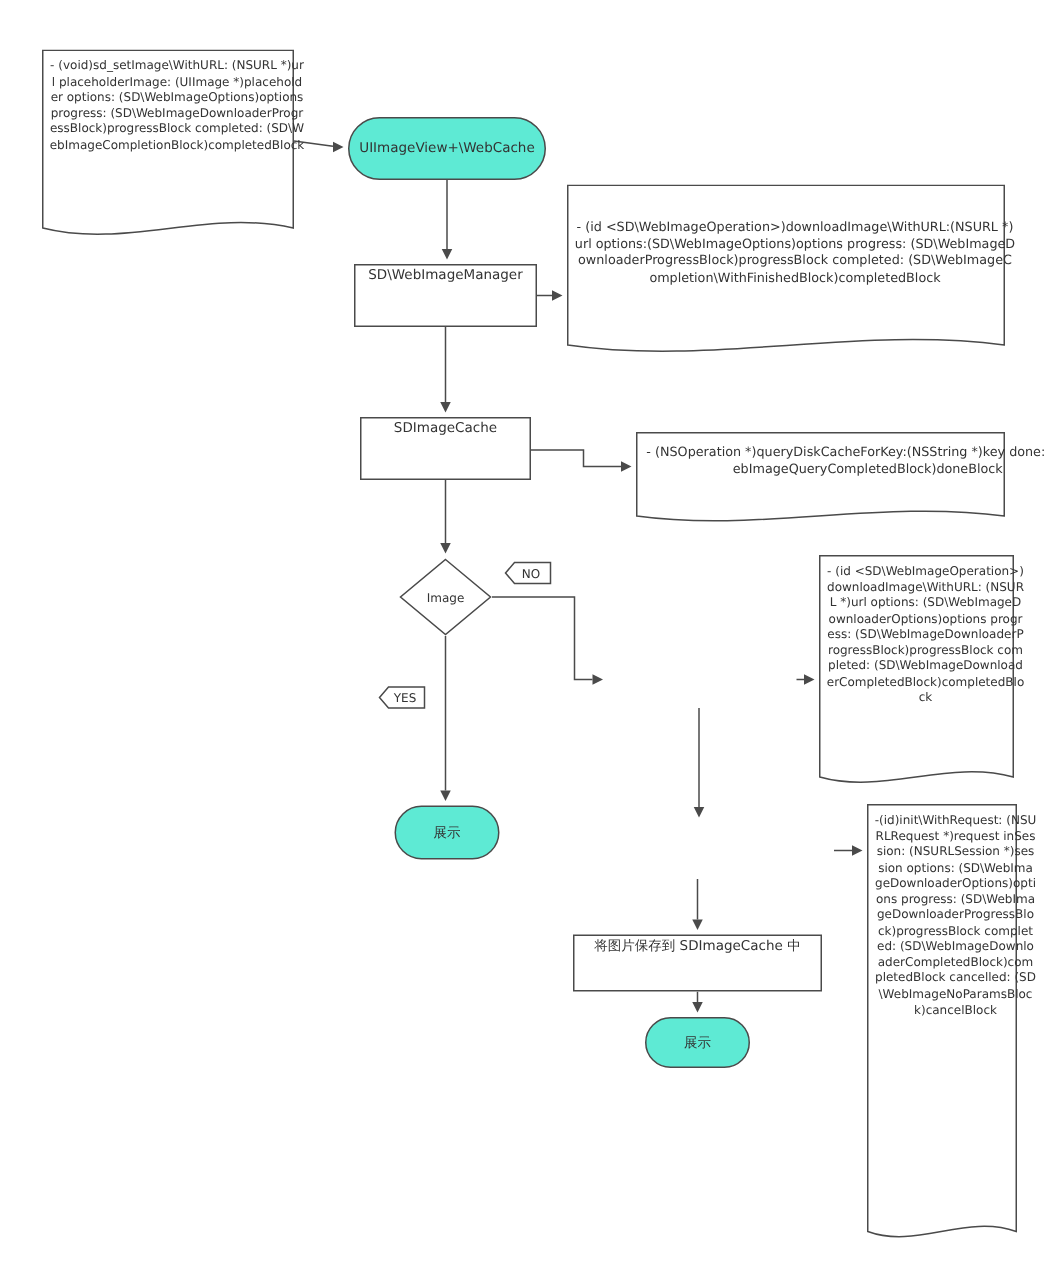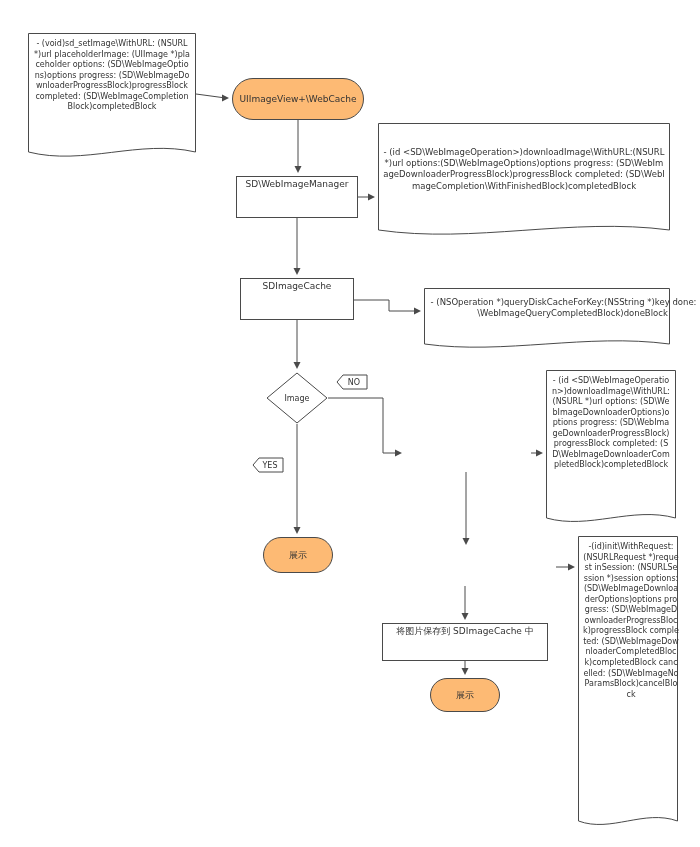--- a/index.html
+++ b/index.html
@@ -2,23 +2,23 @@
 <html><head>
 <meta charset="utf-8">
 <style>
   html,body{margin:0;padding:0;background:#ffffff;}
   body{font-family:"DejaVu Sans","Liberation Sans",sans-serif;color:#333333;}
   .canvas{position:relative;width:700px;height:847px;background:#ffffff;overflow:hidden;}
   .layer{position:absolute;left:0;top:0;width:700px;height:847px;}
   .node{position:absolute;box-sizing:border-box;}
   .rect{border:1px solid #4a4a4a;background:#ffffff;display:flex;justify-content:center;
         text-align:center;font-size:9px;line-height:1.2;padding:2px;}
-  .pill{border:1px solid #4a4a4a;background:#fdba74;border-radius:999px;display:flex;align-items:center;
+  .pill{border:1px solid #4a4a4a;background:#5eead4;border-radius:999px;display:flex;align-items:center;
         justify-content:center;text-align:center;font-size:9px;}
-  .doc{position:absolute;}
+  .doc{position:absolute;padding-left:12px;}
   .doc svg{position:absolute;left:0;top:0;display:block;}
   .doc-shape{fill:#ffffff;stroke:#4a4a4a;stroke-width:1;}
   .doc-text{position:absolute;left:5px;right:5px;top:6px;font-size:8px;line-height:1.32;text-align:center;
             word-break:break-all;overflow:hidden;color:#333333;}
   .doc-text.md{font-size:8.5px;}
   .diamond{position:absolute;}
   .diamond svg{position:absolute;left:0;top:0;}
   .shape-line{fill:#ffffff;stroke:#4a4a4a;stroke-width:1;}
   .center-label{position:absolute;left:0;top:0;right:0;bottom:0;display:flex;align-items:center;
                 justify-content:center;font-size:8px;color:#333333;}

